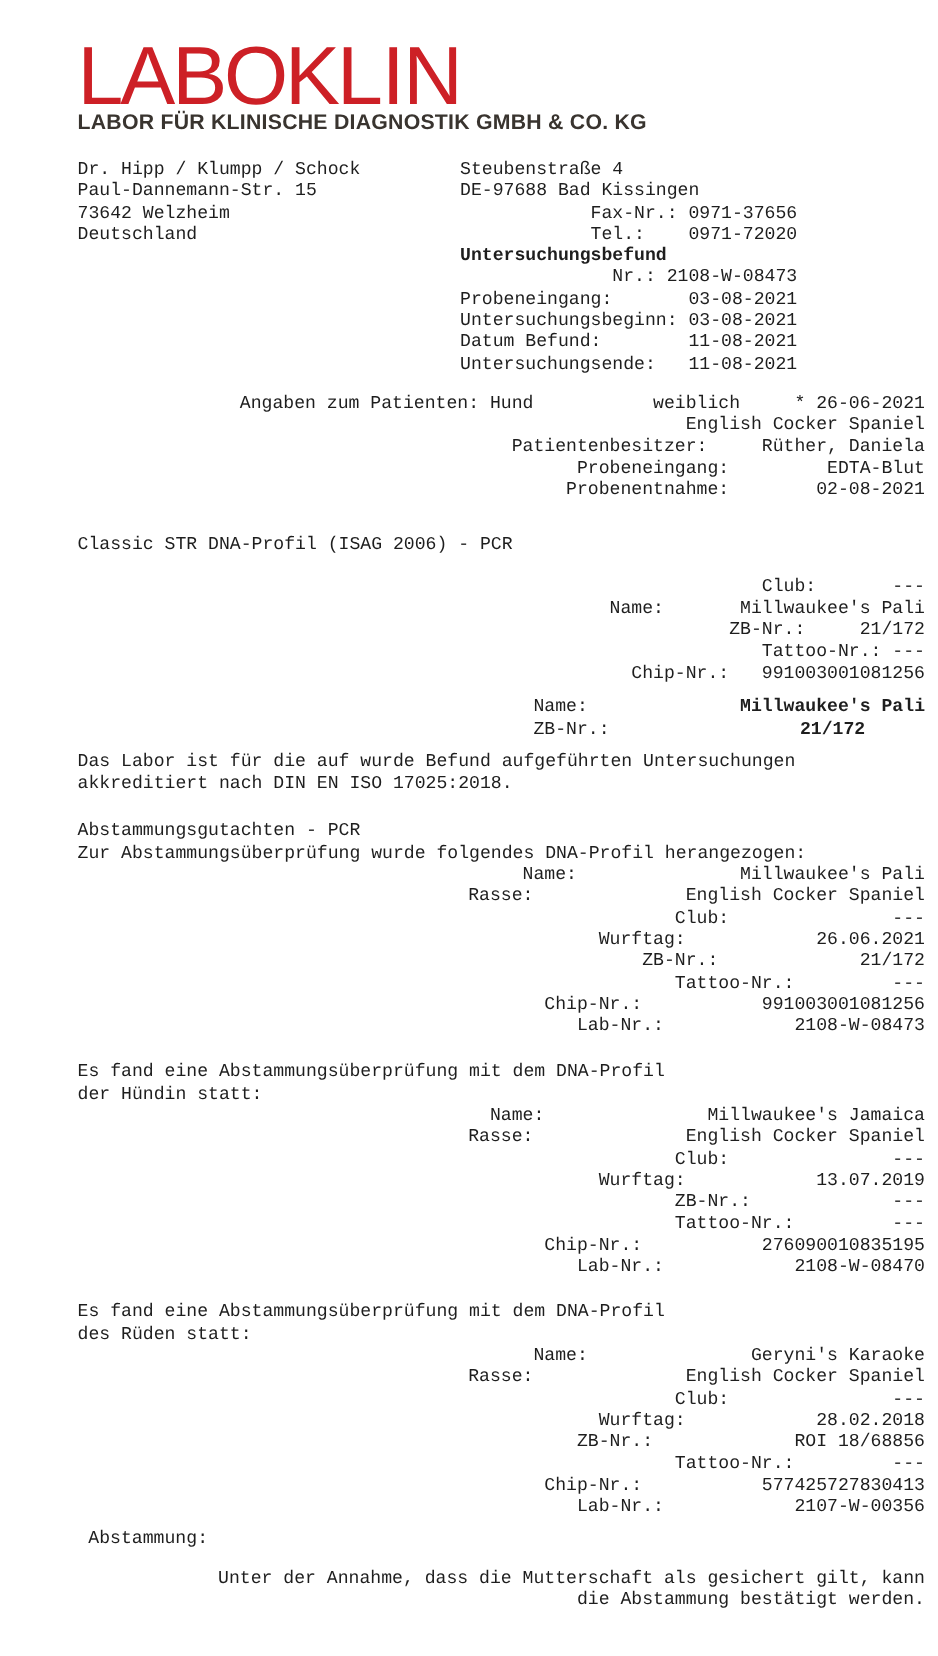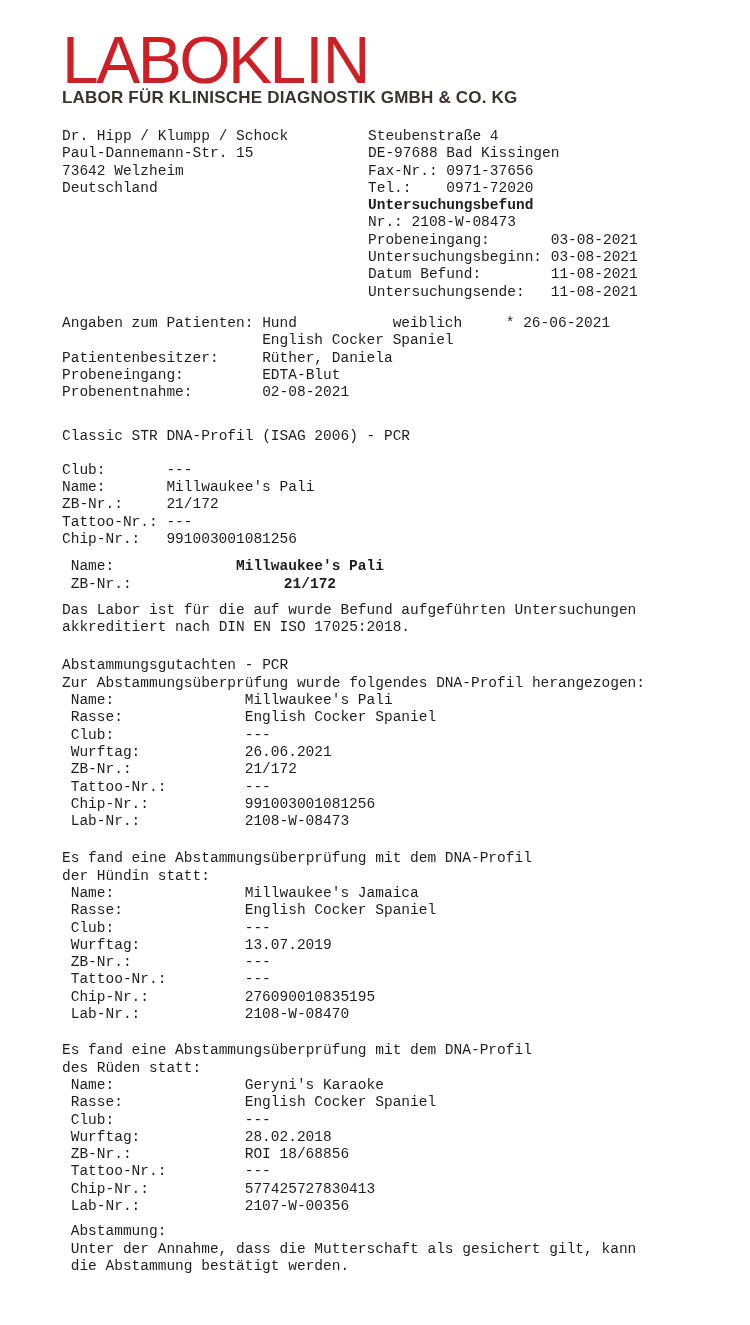--- a/index.html
+++ b/index.html
@@ -10,21 +10,21 @@
   }
   html,body{margin:0;padding:0;}
   body{
     width:750px;height:1325px;background:var(--paper);
     font-family:"Liberation Mono","DejaVu Sans Mono",monospace;
     font-size:14.5px;line-height:17.3px;color:var(--ink);
     overflow:hidden;
   }
   .page{box-sizing:border-box;padding:33px 10px 0 62px;}
   .line{white-space:pre;}
-  .row{display:flex;white-space:pre;}
+  .row{display:flex;white-space:pre;justify-content:flex-end;}
   .lbl{flex:0 0 auto;display:inline-block;}
   .w5{width:5ch}.w9{width:9ch}.w12{width:12ch}.w13{width:13ch}.w15{width:15ch}
   .w19{width:19ch}.w20{width:20ch}.w21{width:21ch}.w23{width:23ch}
   .indent{padding-left:1ch;}
   .bold{font-weight:bold;}
   .center17{display:inline-block;width:17ch;text-align:center;font-weight:bold;}
 
   
   .logo-word{
     font-family:"Liberation Sans","DejaVu Sans",sans-serif;
@@ -45,21 +45,21 @@
   
   .patient{margin-top:14px;}
   .str-title{margin-top:27px;}
   .str-rows{margin-top:16px;}
   .highlight{margin-top:10px;}
   .accreditation{margin-top:9px;}
   .pedigree-title{margin-top:21px;}
   .dam-block{margin-top:20px;}
   .sire-block{margin-top:19px;}
   .result-label{margin-top:8px;}
-  .conclusion{}
+  .conclusion{margin-top:14px;text-align:right;}
 </style>
 </head>
 <body>
 
 <div class="page">
 
   <div>
     <div class="logo-word"><span>LABOK</span><span class="logo-light">LIN</span></div>
     <div class="logo-tagline">LABOR FÜR KLINISCHE DIAGNOSTIK GMBH &amp; CO. KG</div>
   </div>

